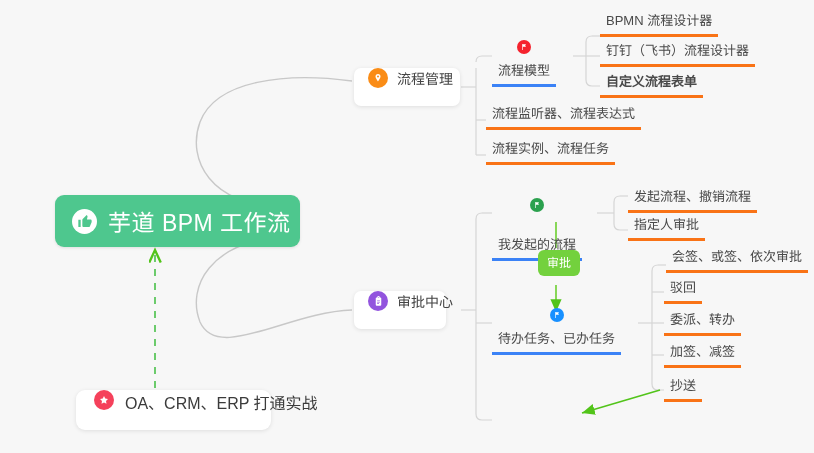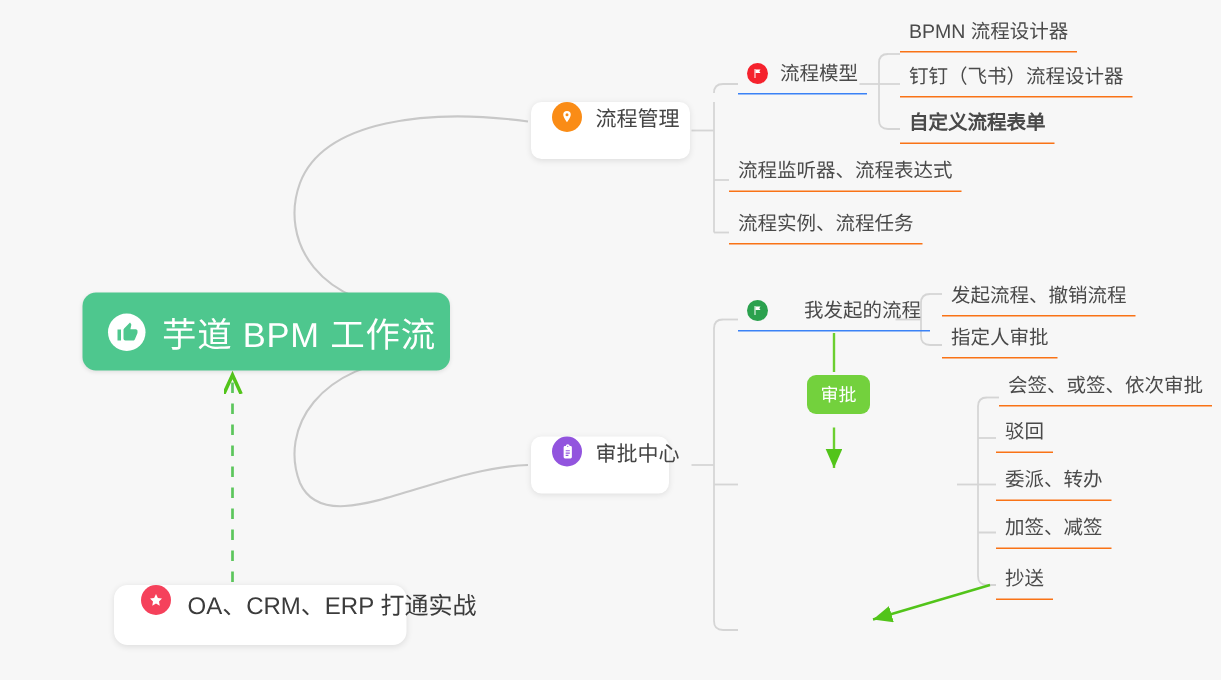--- a/index.html
+++ b/index.html
@@ -93,28 +93,29 @@
   }
   .c-icon.sm { width: 14px; height: 14px; }
   .c-icon.lg { width: 20px; height: 20px; }
   
   .leaf {
     position: absolute;
     font-size: 13px;
     color: #4a4a4a;
     white-space: nowrap;
     padding: 0 6px 5px 6px;
-    border-bottom: 1px solid #f97316;
+    border-bottom: 3px solid #f97316;
     line-height: 17px;
   }
   .leaf.with-icon {
     display: flex;
     align-items: center;
     gap: 8px;
-    border-bottom: 1px solid #3b82f6;
+    border-bottom: 3px solid #3b82f6;
+    flex-direction: column;
   }
   
   .badge-green {
     position: absolute;
     background: #73d13d;
     color: #ffffff;
     font-size: 12px;
     border-radius: 6px;
     padding: 6px 9px;
     line-height: 14px;
@@ -228,20 +229,29 @@
       </svg>
     </span>
     <span>我发起的流程</span>
   </div>
 
   <div class="leaf" style="left:628px; top:188px;">发起流程、撤销流程</div>
   <div class="leaf" style="left:628px; top:216px;">指定人审批</div>
 
   <div class="badge-green" style="left:538px; top:250px;">审批</div>
 
+  <div class="leaf with-icon" style="left:492px; top:308px;">
+    <span class="c-icon sm" style="background:#1890ff">
+      <svg width="8" height="8" viewBox="0 0 24 24" aria-hidden="true">
+        <path fill="#ffffff" d="M6 3h2v18H6z"></path>
+        <path fill="#ffffff" d="M8 4h10l-2.4 3.6L18 11H8z"></path>
+      </svg>
+    </span>
+    <span>待办任务、已办任务</span>
+  </div>
 
   <div class="leaf" style="left:666px; top:248px;">会签、或签、依次审批</div>
   <div class="leaf" style="left:664px; top:279px;">驳回</div>
   <div class="leaf" style="left:664px; top:311px;">委派、转办</div>
   <div class="leaf" style="left:664px; top:343px;">加签、减签</div>
   <div class="leaf" style="left:664px; top:377px;text-align:right;">抄送</div>
 
 
   <div class="branch-card" id="node-oa">
     <span class="c-icon lg" style="background:#f5415b">

